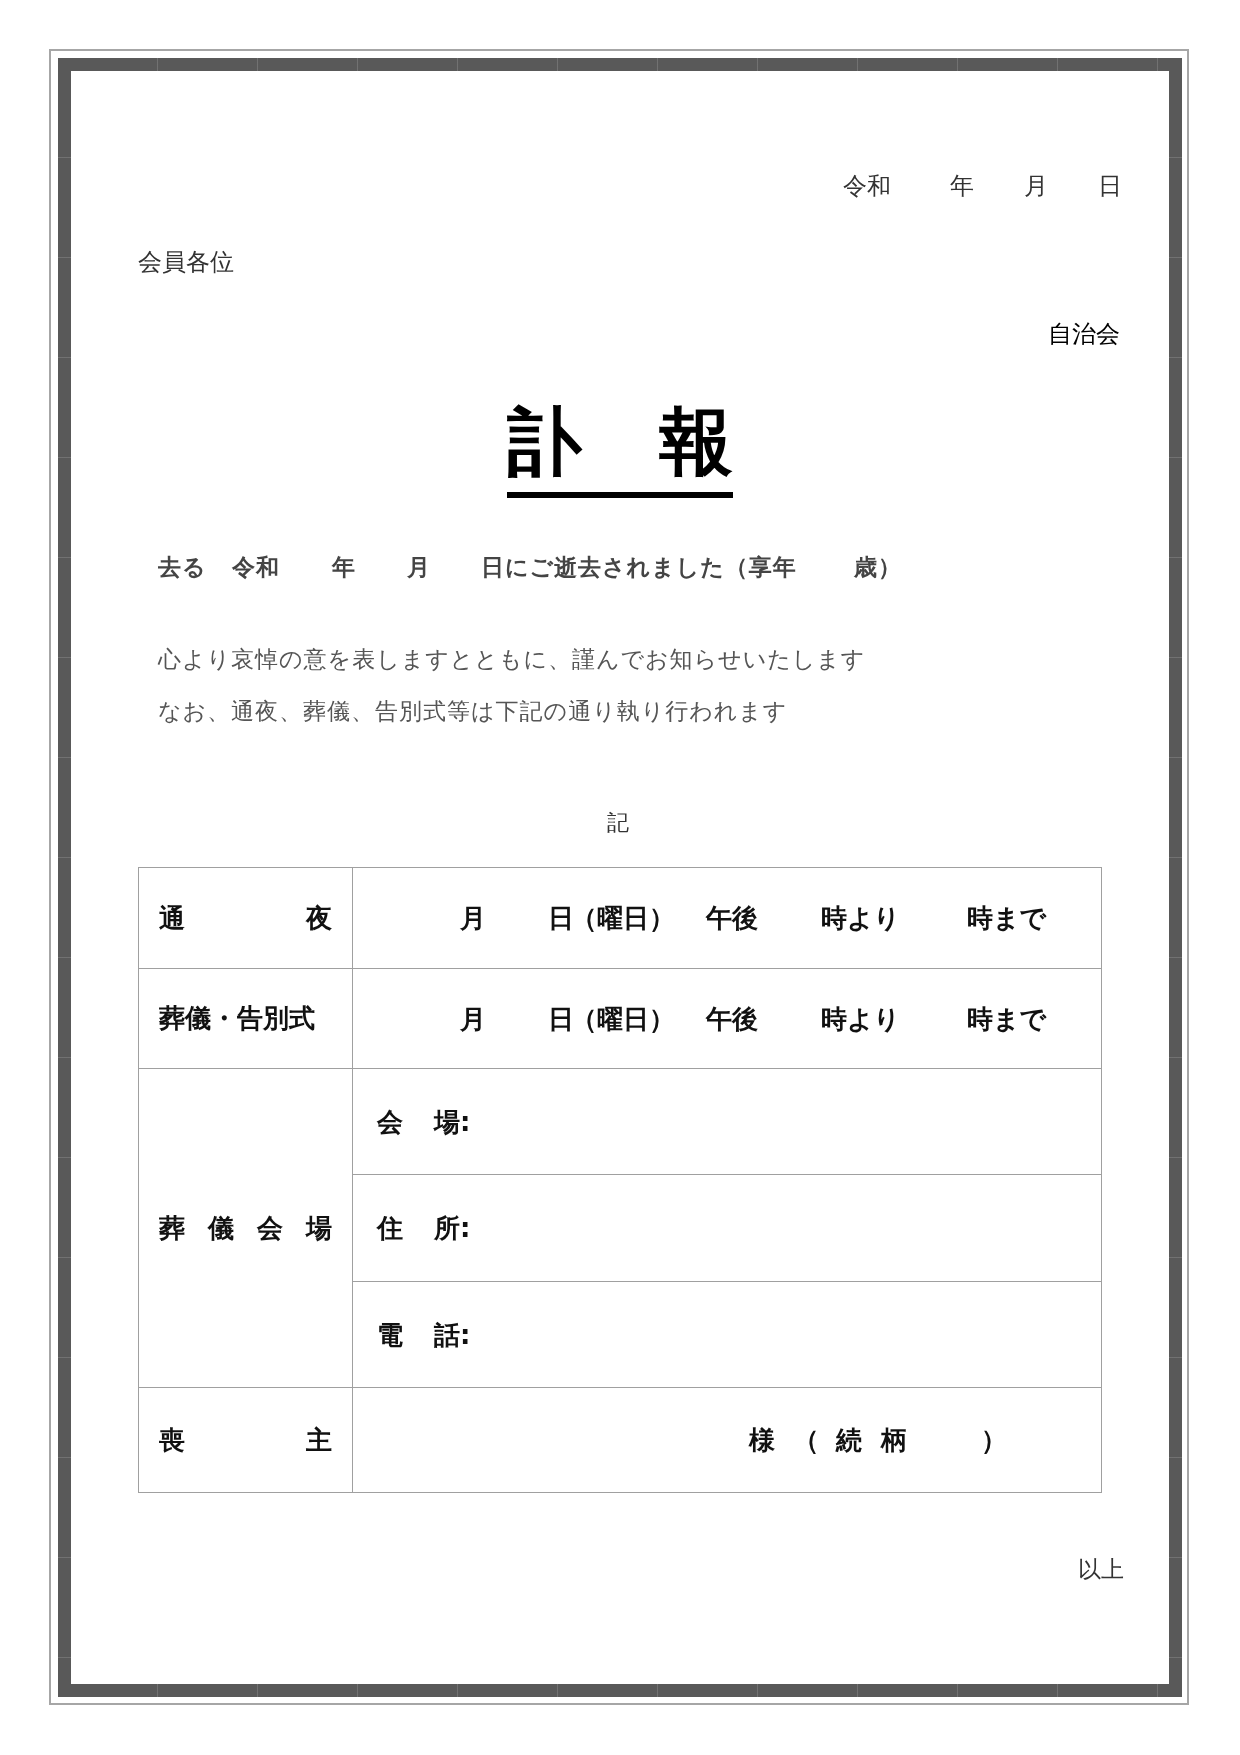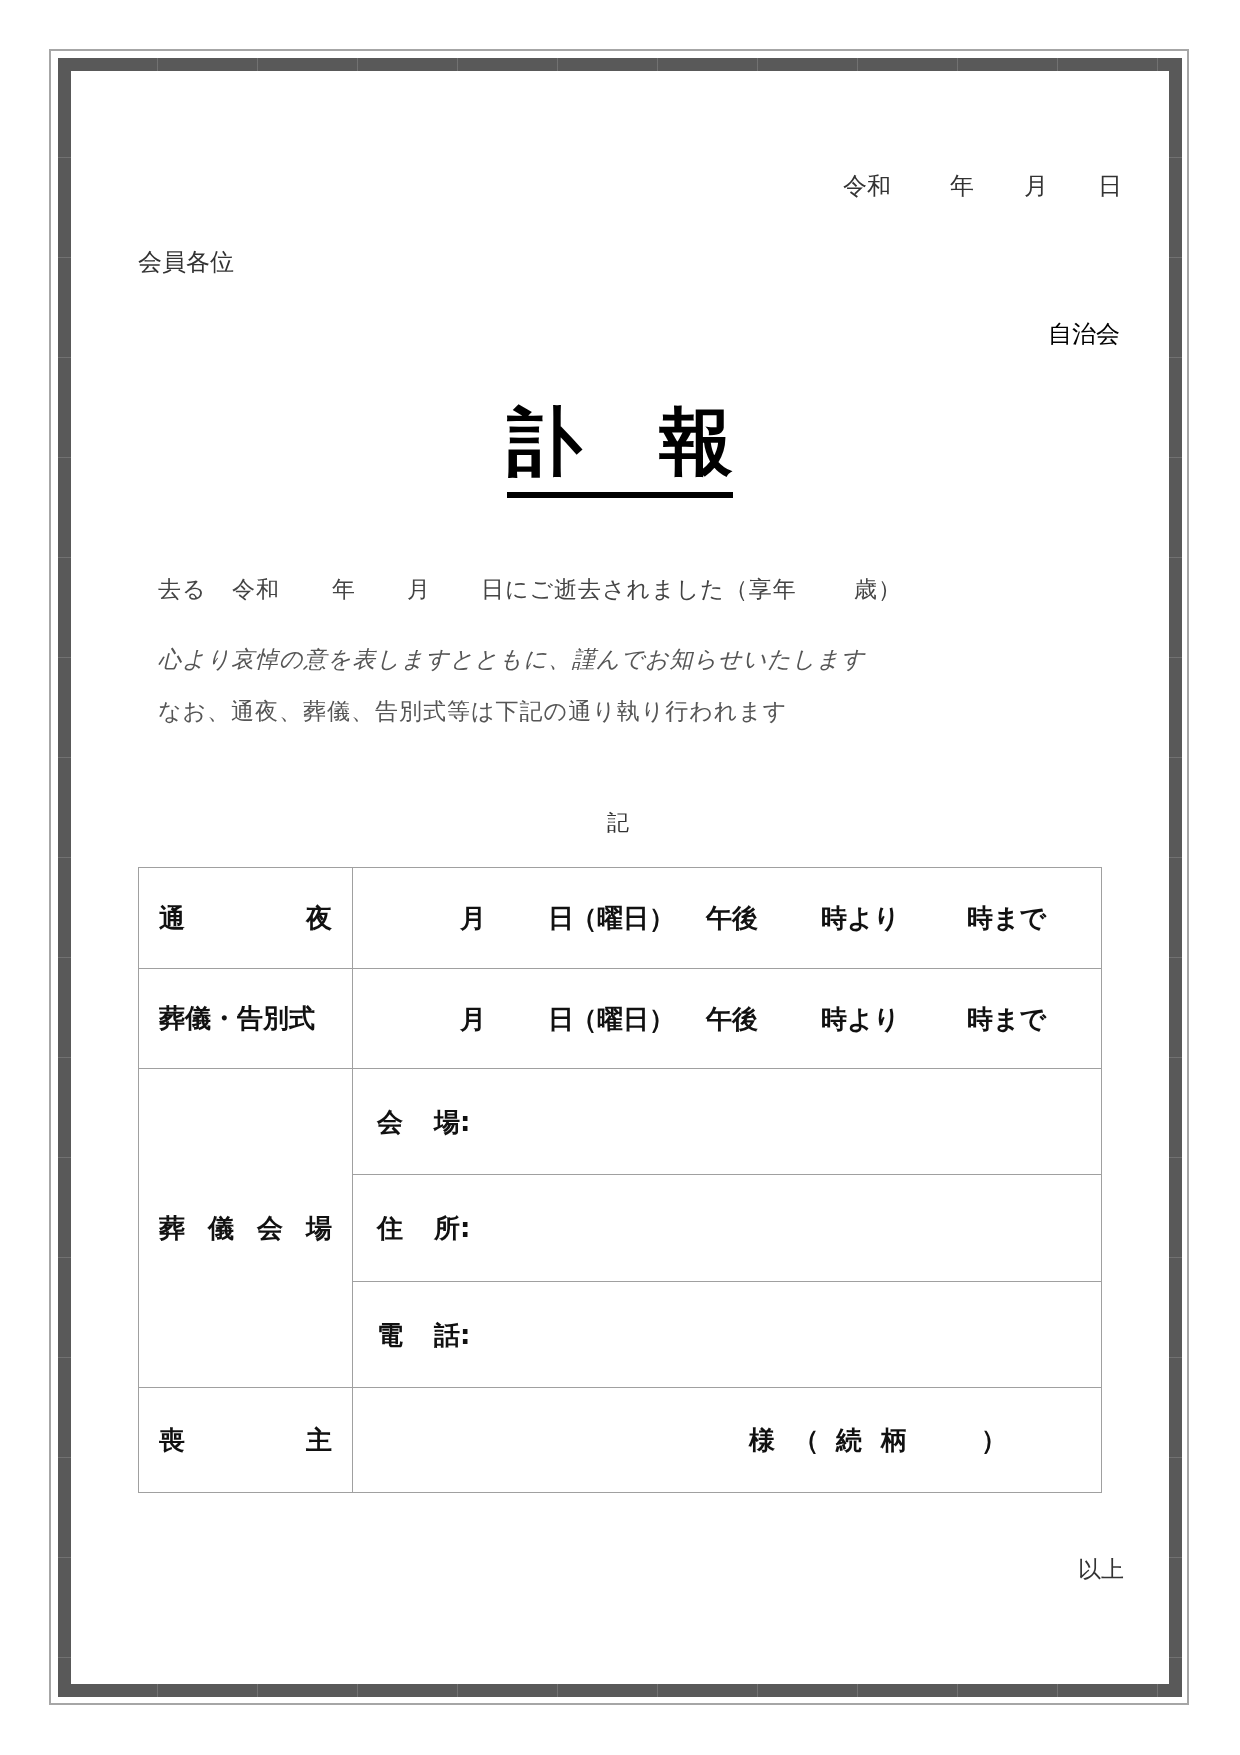--- a/index.html
+++ b/index.html
@@ -17,22 +17,22 @@
   .txt { position: absolute; white-space: pre; line-height: 1; }
   .recipients { left: 138px; top: 250px; font-size: 24px; color: #333; text-align: center; }
   .sender { right: 120px; top: 322px; font-size: 24px; color: #000000; }
 
   .title { position: absolute; left: 507px; top: 400px; width: 226px; height: 100px; }
   .title-text { position: absolute; left: 0; top: 4px; width: 226px; font-size: 74px; font-weight: bold;
                 color: #000; display: flex; justify-content: space-between; line-height: 1; }
   .title-underline { position: absolute; left: 0; top: 92px; width: 226px; height: 6px; background: #000; }
 
   .body-line { left: 158px; font-size: 23px; color: #555; letter-spacing: 1px; }
-  .l1 { top: 578px; color: #444; }
-  .l2 { top: 648px; font-style: italic; }
+  .l1 { top: 556px; color: #444; font-weight: bold; }
+  .l2 { top: 648px; }
   .l3 { top: 700px; }
 
   .ki { left: 607px; top: 812px; font-size: 22px; color: #333; }
 
   table.info { position: absolute; left: 138px; top: 867px; width: 964px; border-collapse: collapse; }
   table.info td { border: 1.5px solid #a0a0a0; padding: 0; position: relative; font-weight: bold;
                   color: #111; font-size: 26px; }
   td.label { width: 213px; }
   .lab-spread { display: flex; justify-content: space-between; padding: 0 20px 0 20px; }
   .cell-abs { position: absolute; top: 50%; transform: translateY(-50%); white-space: pre; line-height: 1; }

